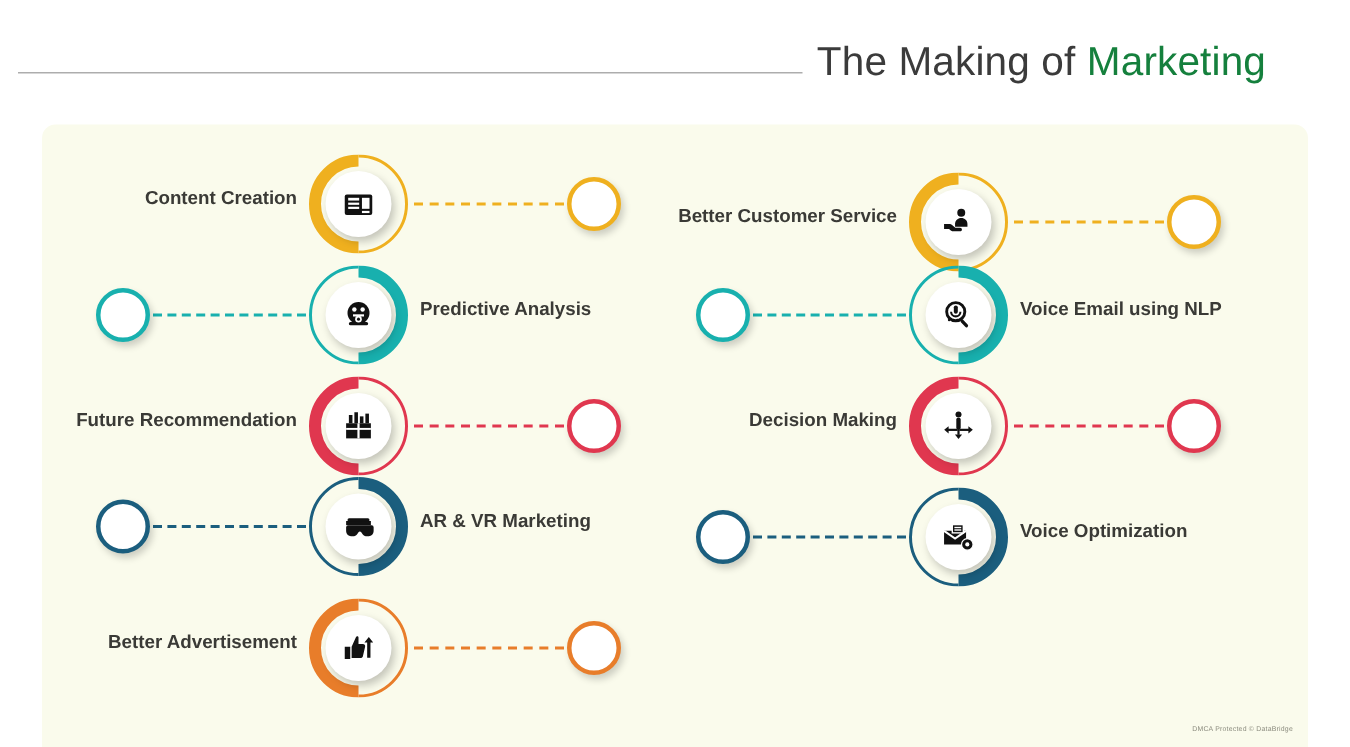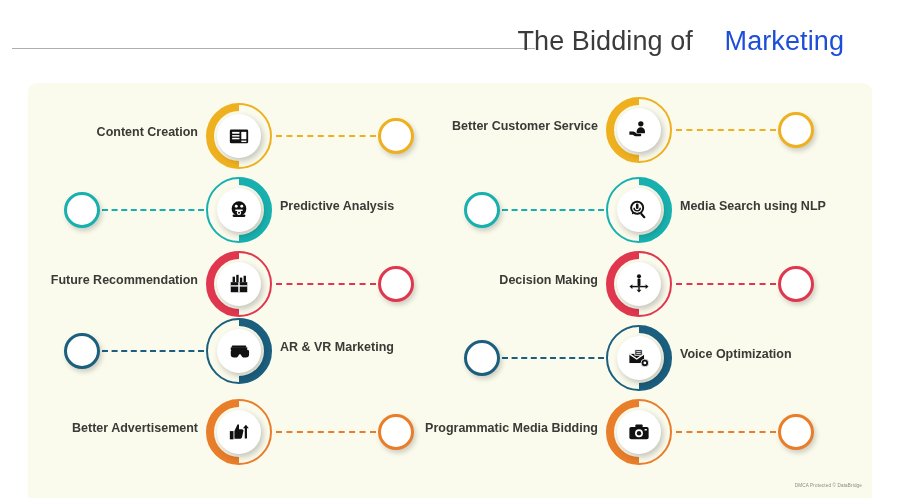--- a/index.html
+++ b/index.html
@@ -10,21 +10,21 @@
     overflow: hidden;
   }
   #root { position: relative; width: 900px; height: 498px; }
 
   
   .title {
     position: absolute; right: 56px; top: 26px;
     font-size: 27px; font-weight: 400; letter-spacing: .1px;
     color: #3b3b3b; white-space: nowrap;
   }
-  .title .accent { color: #1d4ed8; margin-left: 24px; }
+  .title .accent { color: #15803d; }
   .rule {
     position: absolute; left: 12px; top: 48px; width: 523px; height: 1px;
     background: #adadad;
   }
 
   
   .panel {
     position: absolute; left: 28px; top: 83px;
     width: 844px; height: 477px;
     background: #fafbec; border-radius: 9px;
@@ -93,21 +93,21 @@
     color: #8b8b7e; white-space: nowrap;
   }
 </style>
 </head>
 <body>
 
 <div id="root">
 
   <div class="rule"></div>
 
-  <div class="title"><span>The Bidding of </span><span class="accent">Marketing</span></div>
+  <div class="title"><span>The Making of </span><span class="accent">Marketing</span></div>
 
   <div class="panel">
     <div class="col left" id="col-left">
         <div class="row" style="top: 18px;">
           <div class="label l">Content Creation</div>
           <div class="conn right" style="border-top-color: rgb(239, 176, 31);"></div>
           <div class="bubble right" style="border-color: rgb(239, 176, 31);"></div>
           <div class="node">
             <div class="ring">
               <div class="half thick clip-l" style="border-color: rgb(239, 176, 31);"></div>
@@ -210,42 +210,42 @@
                   <path d="M2 11h4v9H2z" fill="#111"></path>
                   <path d="M7 11l3.2-7c.4-.9 1.8-.7 1.8.3V9h3.2c1.1 0 1.9 1 1.6 2l-1.6 7c-.2.8-.9 1.3-1.7 1.3H7z" fill="#111"></path>
                   <path d="M19.5 4l3.2 4h-2v11h-2.4V8h-2z" fill="#111"></path>
                 </svg>
               </span>
             </div>
           </div>
         </div>
       </div>
     <div class="col right" id="col-right">
-        <div class="row" style="top: 12px;">
+        <div class="row" style="top: 30px;">
           <div class="label l">Better Customer Service</div>
           <div class="conn right" style="border-top-color: rgb(239, 176, 31);"></div>
           <div class="bubble right" style="border-color: rgb(239, 176, 31);"></div>
           <div class="node">
             <div class="ring">
               <div class="half thick clip-l" style="border-color: rgb(239, 176, 31);"></div>
               <div class="half thin clip-r" style="border-color: rgb(239, 176, 31);"></div>
             </div>
             <div class="disc">
               <span>
                 <svg width="22" height="22" viewBox="0 0 24 24">
                   <circle cx="14" cy="5.3" r="2.9" fill="#111"></circle>
                   <path d="M9.5 15.5v-2.2c0-2.4 2-4.3 4.5-4.3s4.5 1.9 4.5 4.3v2.2z" fill="#111"></path>
                   <path d="M1.5 13.5h4.2c.6 0 1.1.2 1.6.6l2.4 2h3.4c.8 0 1.4.6 1.4 1.3 0 .8-.6 1.4-1.4 1.4H8.4c-.7 0-1.4-.2-2-.7l-1.3-1H1.5z" fill="#111"></path>
                 </svg>
               </span>
             </div>
           </div>
         </div>
         <div class="row" style="top: 92px;">
-          <div class="label r">Media Search using NLP</div>
+          <div class="label r">Voice Email using NLP</div>
           <div class="conn left" style="border-top-color: rgb(24, 176, 174);"></div>
           <div class="bubble left" style="border-color: rgb(24, 176, 174);"></div>
           <div class="node">
             <div class="ring">
               <div class="half thick clip-r" style="border-color: rgb(24, 176, 174);"></div>
               <div class="half thin clip-l" style="border-color: rgb(24, 176, 174);"></div>
             </div>
             <div class="disc">
               <span>
                 <svg width="22" height="22" viewBox="0 0 24 24">
@@ -303,39 +303,17 @@
                   <rect x="7.5" y="3" width="8" height="6" fill="#111" stroke="#fff" stroke-width="1"></rect>
                   <rect x="9" y="4.6" width="5" height="1" fill="#fff"></rect>
                   <rect x="9" y="6.4" width="5" height="1" fill="#fff"></rect>
                   <circle cx="18.4" cy="17.4" r="4.2" fill="#111" stroke="#fff" stroke-width=".9"></circle>
                   <circle cx="18.4" cy="17.4" r="1.5" fill="#fff"></circle>
                 </svg>
               </span>
             </div>
           </div>
         </div>
-        <div class="row" style="top: 314px;">
-          <div class="label l">Programmatic Media Bidding</div>
-          <div class="conn right" style="border-top-color: rgb(232, 125, 42);"></div>
-          <div class="bubble right" style="border-color: rgb(232, 125, 42);"></div>
-          <div class="node">
-            <div class="ring">
-              <div class="half thick clip-l" style="border-color: rgb(232, 125, 42);"></div>
-              <div class="half thin clip-r" style="border-color: rgb(232, 125, 42);"></div>
-            </div>
-            <div class="disc">
-              <span>
-                <svg width="22" height="22" viewBox="0 0 24 24">
-                  <rect x="1.5" y="6.5" width="21" height="13.5" rx="2" fill="#111"></rect>
-                  <rect x="8" y="3.8" width="8" height="3.2" rx="1" fill="#111"></rect>
-                  <circle cx="12" cy="13.3" r="4.3" fill="#fff"></circle>
-                  <circle cx="12" cy="13.3" r="2.4" fill="#111"></circle>
-                  <rect x="18" y="8.6" width="2.6" height="1.8" rx=".6" fill="#fff"></rect>
-                </svg>
-              </span>
-            </div>
-          </div>
-        </div>
       </div>
   </div>
 
   <div class="footer">DMCA Protected © DataBridge</div>
 </div>
 
 </body></html>

